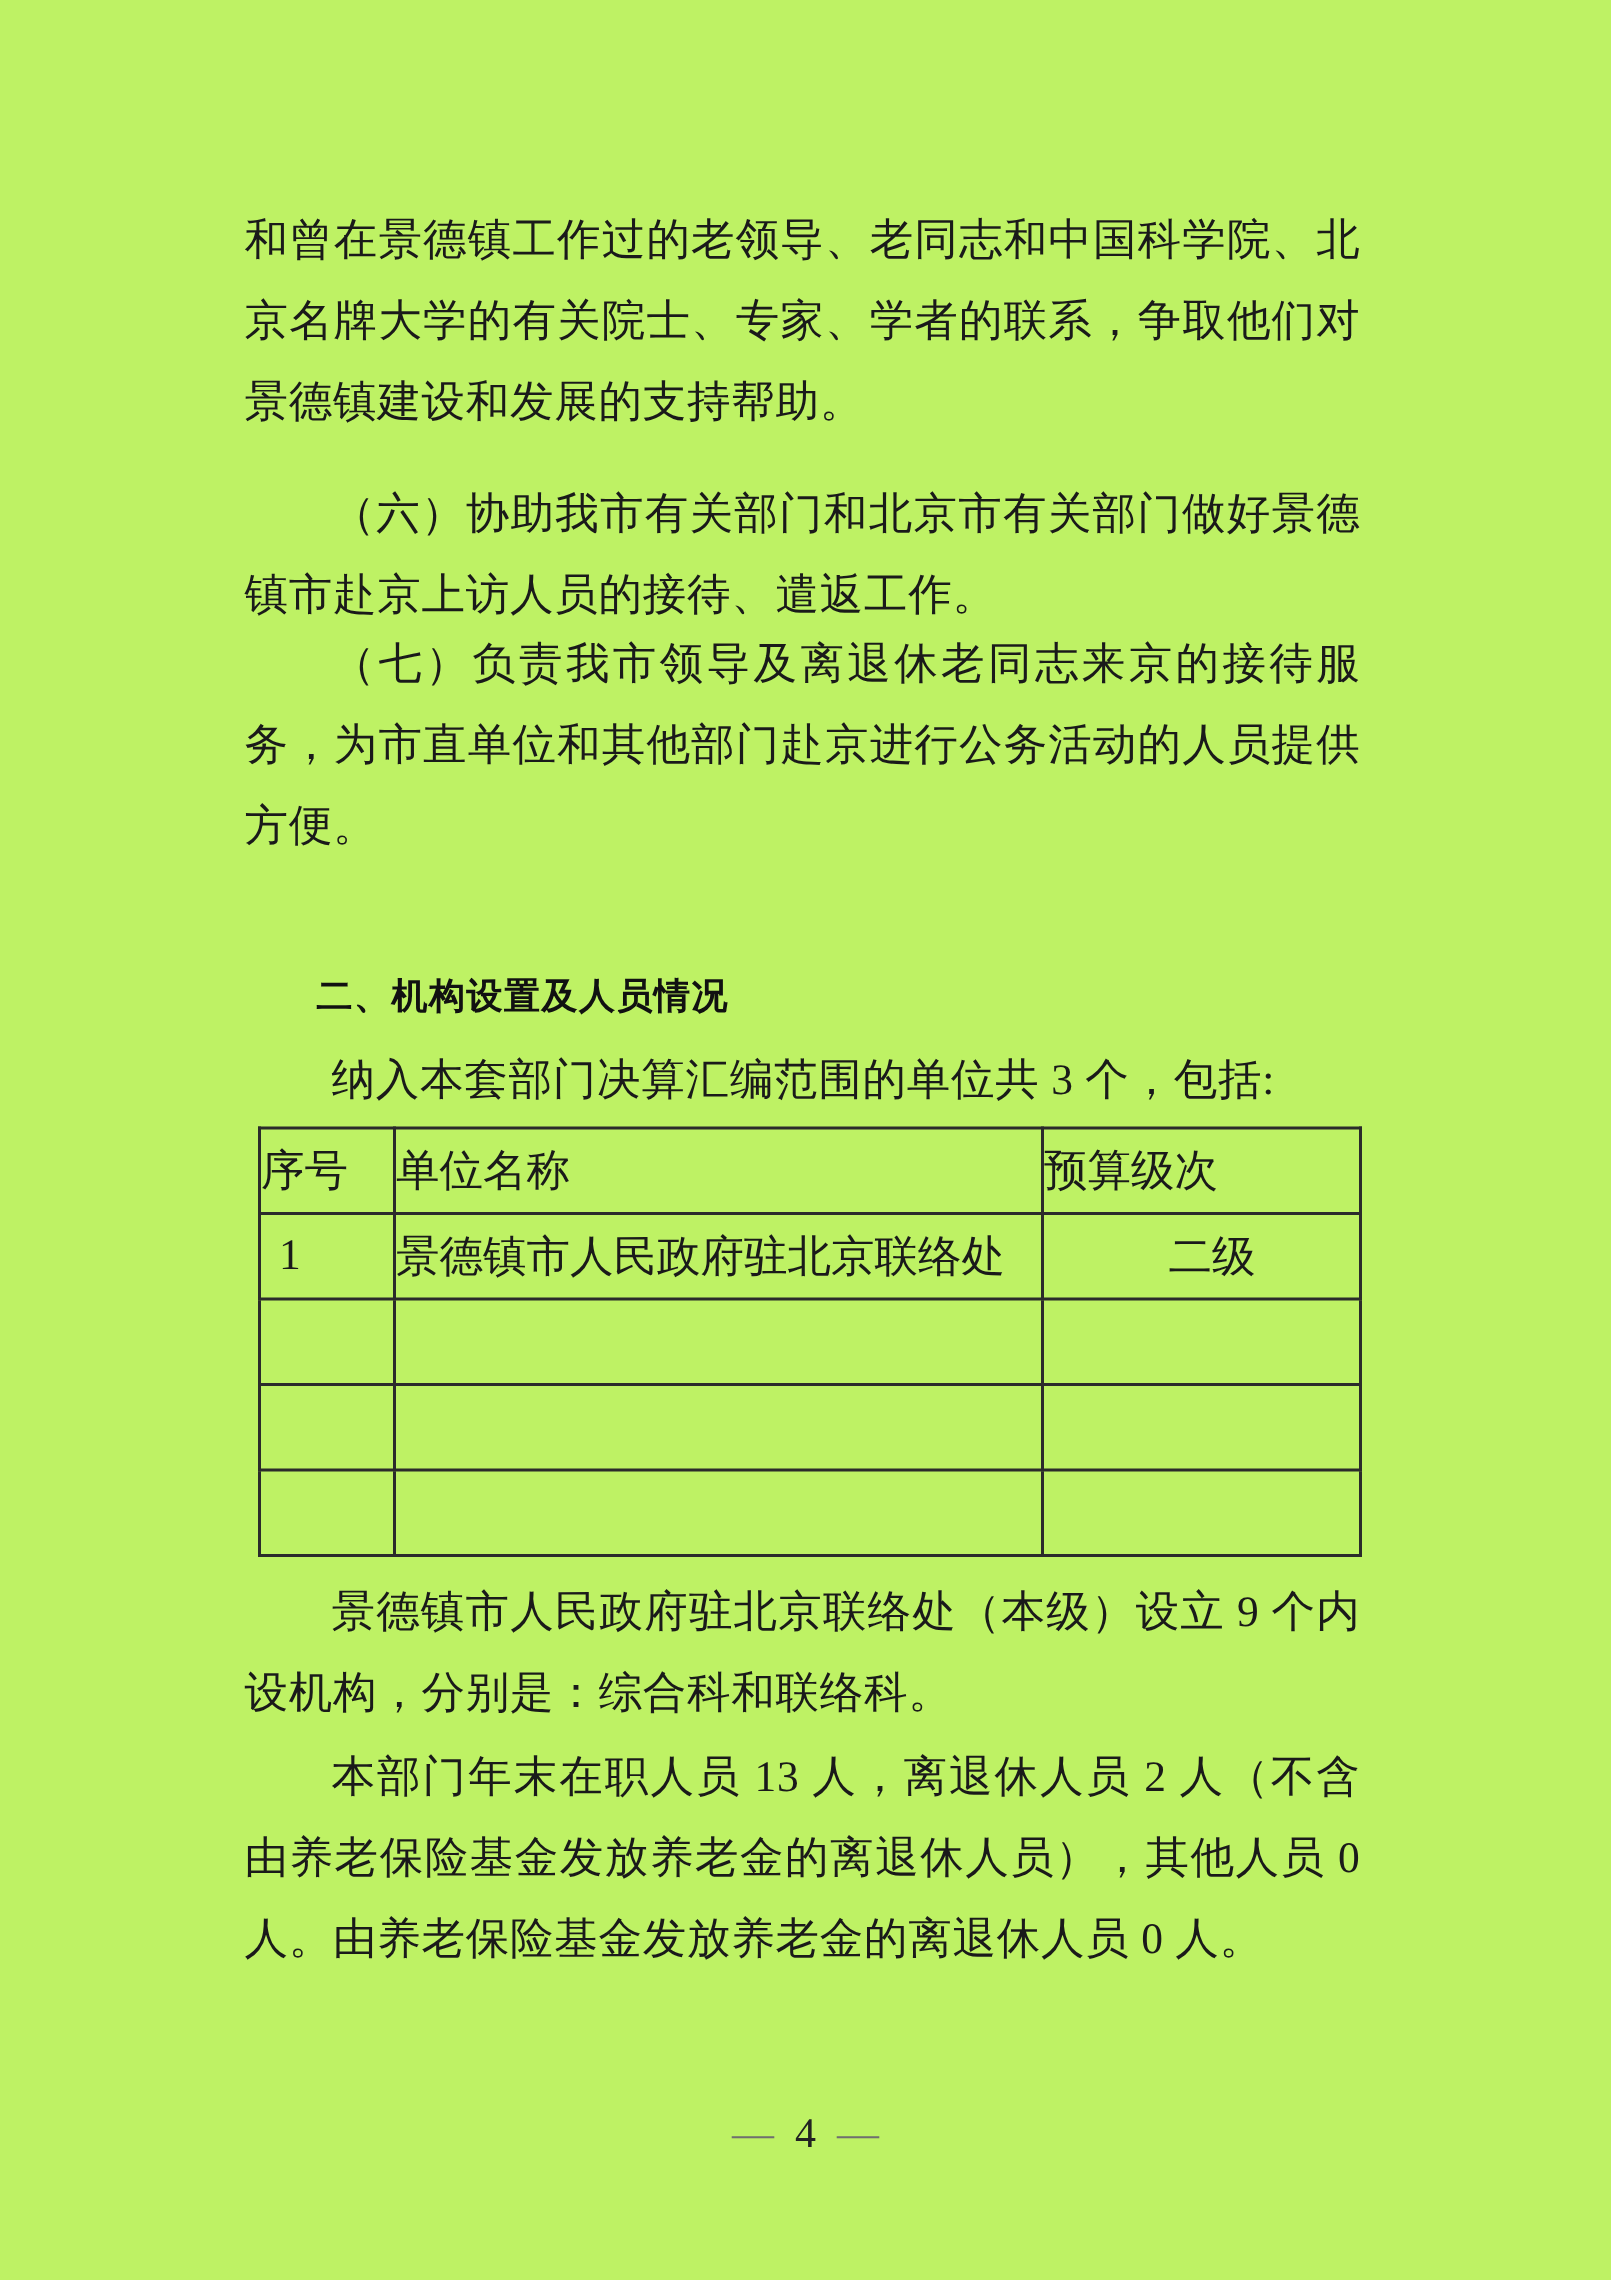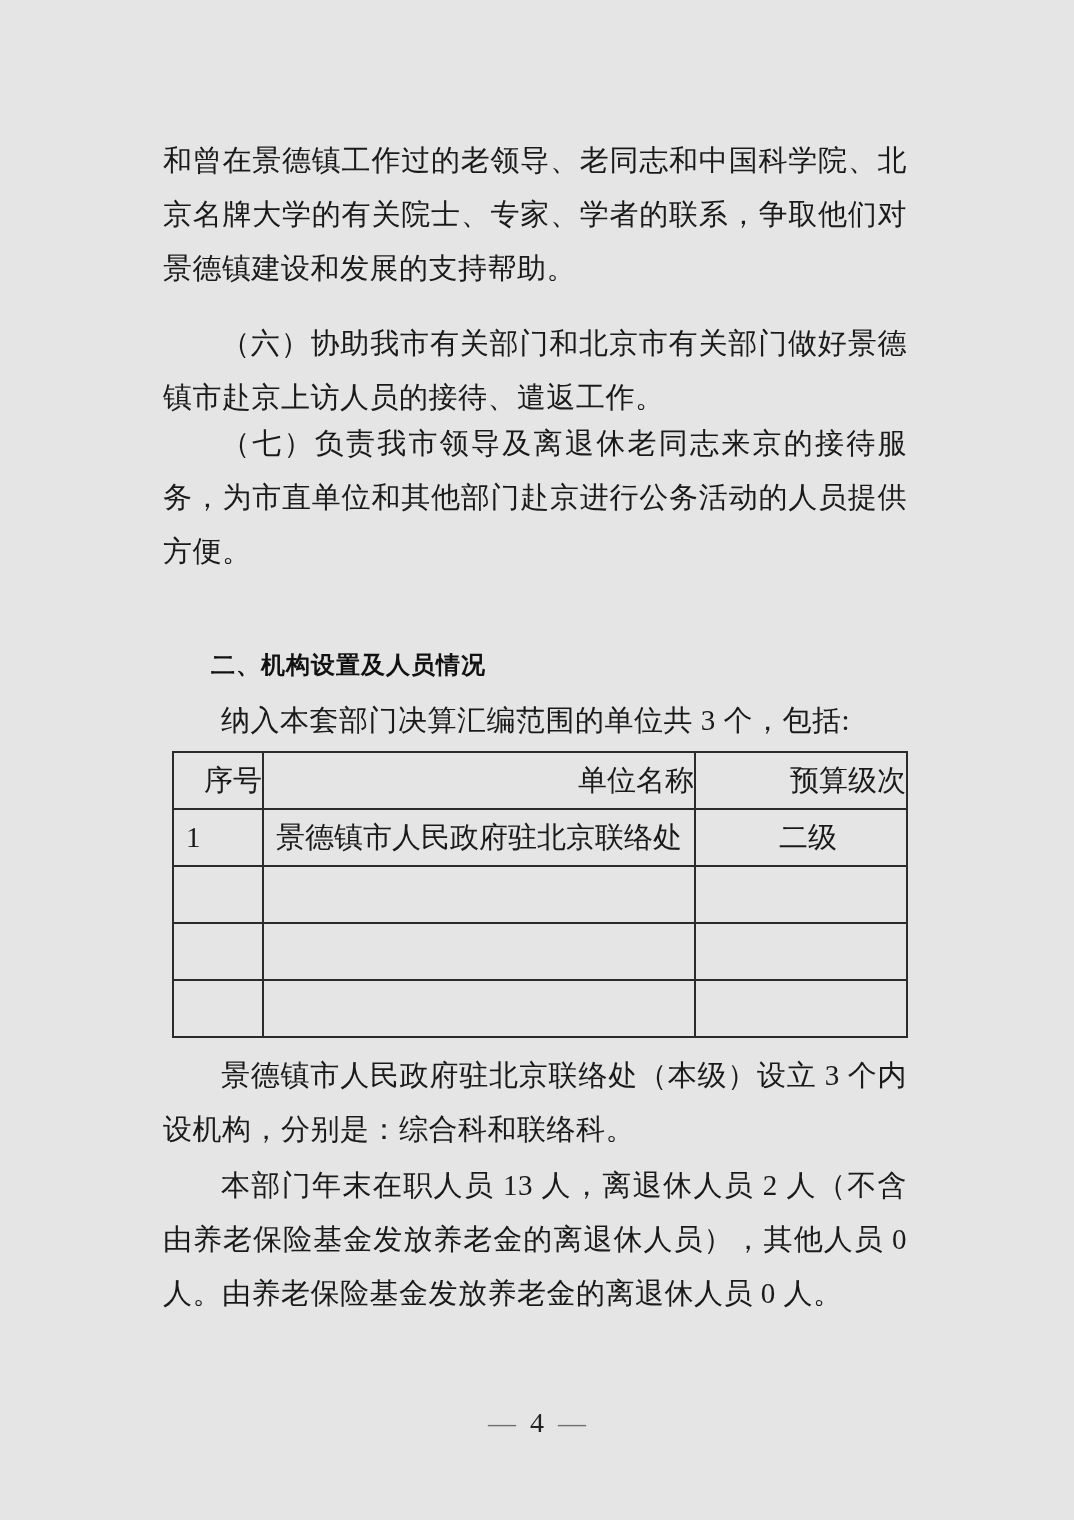--- a/index.html
+++ b/index.html
@@ -4,21 +4,21 @@
 <style>
   * { margin: 0; padding: 0; box-sizing: border-box; }
   html, body { background: #9a9a9a; }
   body { font-family: "Liberation Serif", "DejaVu Serif", serif; }
 
   .page {
     position: relative;
     width: 1074px;
     height: 1520px;
     margin: 0 auto;
-    background: #e5e5e5;
+    background: #bef264;
     color: #1a1a1a;
     overflow: hidden;
   }
 
   .body-text {
     position: absolute;
     left: 163px;
     width: 744px;
     font-size: 29px;
     line-height: 54px;
@@ -57,23 +57,23 @@
   table.units-table col.c3 { width: 212px; }
   table.units-table th,
   table.units-table td {
     border: 2px solid #2b2b2b;
     height: 57px;
     font-weight: normal;
     vertical-align: middle;
     white-space: nowrap;
     overflow: hidden;
   }
-  table.units-table th { text-align: right; }
+  table.units-table th { text-align: left; }
   td.cell-index { text-align: left; padding-left: 12px; }
-  td.cell-name  { text-align: center; }
+  td.cell-name  { text-align: left; }
   td.cell-level { text-align: center; padding-left: 14px; }
 
   .footer {
     position: absolute;
     left: 0;
     top: 1402px;
     width: 100%;
     text-align: center;
     font-size: 28px;
     line-height: 42px;
@@ -127,21 +127,21 @@
         <td class="cell-level"></td>
       </tr>
       <tr>
         <td class="cell-index"></td>
         <td class="cell-name"></td>
         <td class="cell-level"></td>
       </tr>
     </tbody>
   </table>
 
-  <p class="body-text" style="top:1048px">景德镇市人民政府驻北京联络处（本级）设立 3 个内设机构，分别是：综合科和联络科。</p>
+  <p class="body-text" style="top:1048px">景德镇市人民政府驻北京联络处（本级）设立 9 个内设机构，分别是：综合科和联络科。</p>
 
   <p class="body-text" style="top:1158px">本部门年末在职人员 13 人，离退休人员 2 人（不含由养老保险基金发放养老金的离退休人员），其他人员 0 人。由养老保险基金发放养老金的离退休人员 0 人。</p>
 
   <div class="footer">
     <span class="dash">—</span><span class="num">4</span><span class="dash">—</span>
   </div>
 
 </div>
 
 </body></html>

